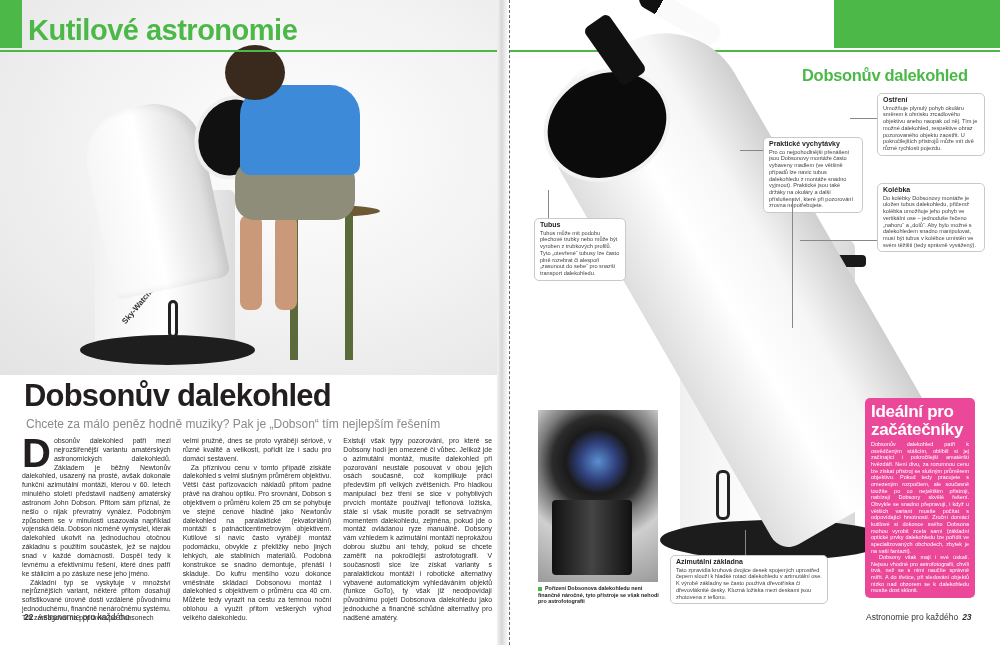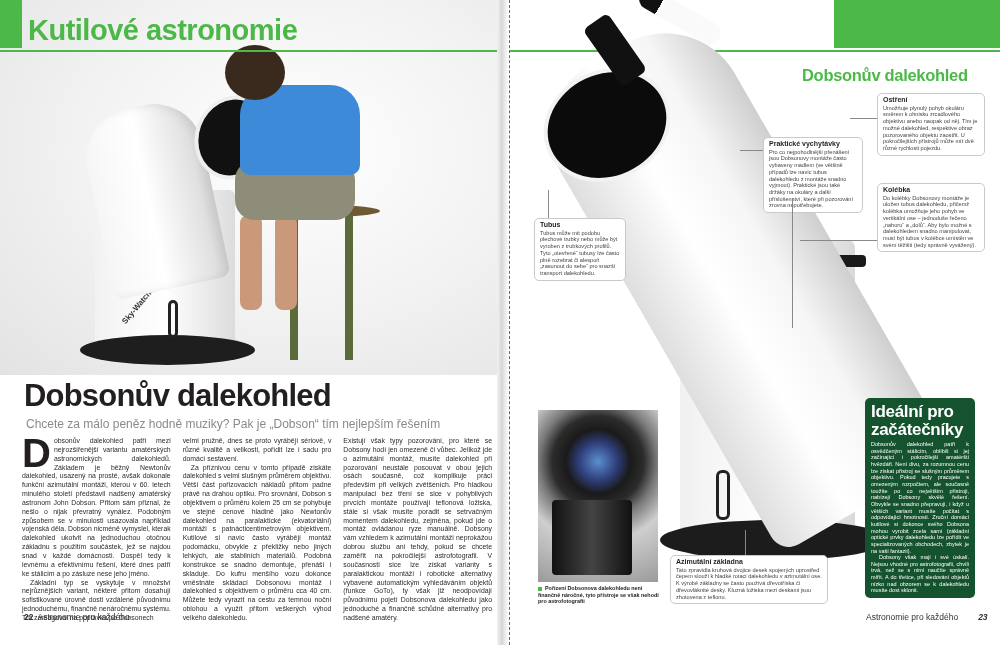--- a/index.html
+++ b/index.html
@@ -85,27 +85,27 @@
   .callout-zakladna { left: 170px; top: 555px; width: 158px; }
 
   .quote { position: absolute; left: 36px; top: 288px; width: 160px; font-size: 16.5px; line-height: 18.5px; color: #7a7a7a; }
 
   .eyepiece { position: absolute; left: 38px; top: 410px; width: 120px; height: 172px;
     background: radial-gradient(circle at 50% 30%, #5a8fd0 0%, #2f3f7a 14%, #1a1a1a 24%, #2c2c2c 34%, #7a7a7a 44%, #cfcfcf 60%, #9a9a9a 100%); }
   .eyepiece-barrel { position: absolute; left: 52px; top: 500px; width: 80px; height: 75px; background: linear-gradient(to right, #111, #444 50%, #111); border-radius: 4px; }
   .caption { position: absolute; left: 38px; top: 585px; width: 125px; font-size: 5.4px; line-height: 6.5px; font-weight: bold; color: #222; }
   .caption .sq { display: inline-block; width: 4px; height: 4px; background: #4cb848; margin-right: 3px; vertical-align: middle; }
 
-  .sidebar-box { position: absolute; left: 365px; top: 398px; width: 110px; height: 200px; background: #14532d; border-radius: 5px; padding: 5px 6px; color: #fff; }
+  .sidebar-box { position: absolute; left: 365px; top: 398px; width: 110px; height: 200px; background: #ec4899; border-radius: 5px; padding: 5px 6px; color: #fff; }
   .sidebar-title { font-size: 17px; line-height: 17.5px; font-weight: bold; margin-bottom: 3px; letter-spacing: -0.3px; }
   .sidebar-body { font-size: 5.5px; line-height: 6.65px; text-align: justify; }
   .sidebar-body p + p { text-indent: 8px; }
 
   .folio-right { position: absolute; left: 366px; top: 612px; font-size: 8.5px; color: #333; }
-  .folio-right b { margin-left: 20px; font-style: italic; }
+  .folio-right b { margin-left: 4px; font-style: italic; }
 </style>
 </head>
 <body>
 
 <div class="spread">
 
   <div class="page page-left">
     <div class="photo-left">
       <div class="stool-top"></div>
       <div class="stool-leg1"></div>

